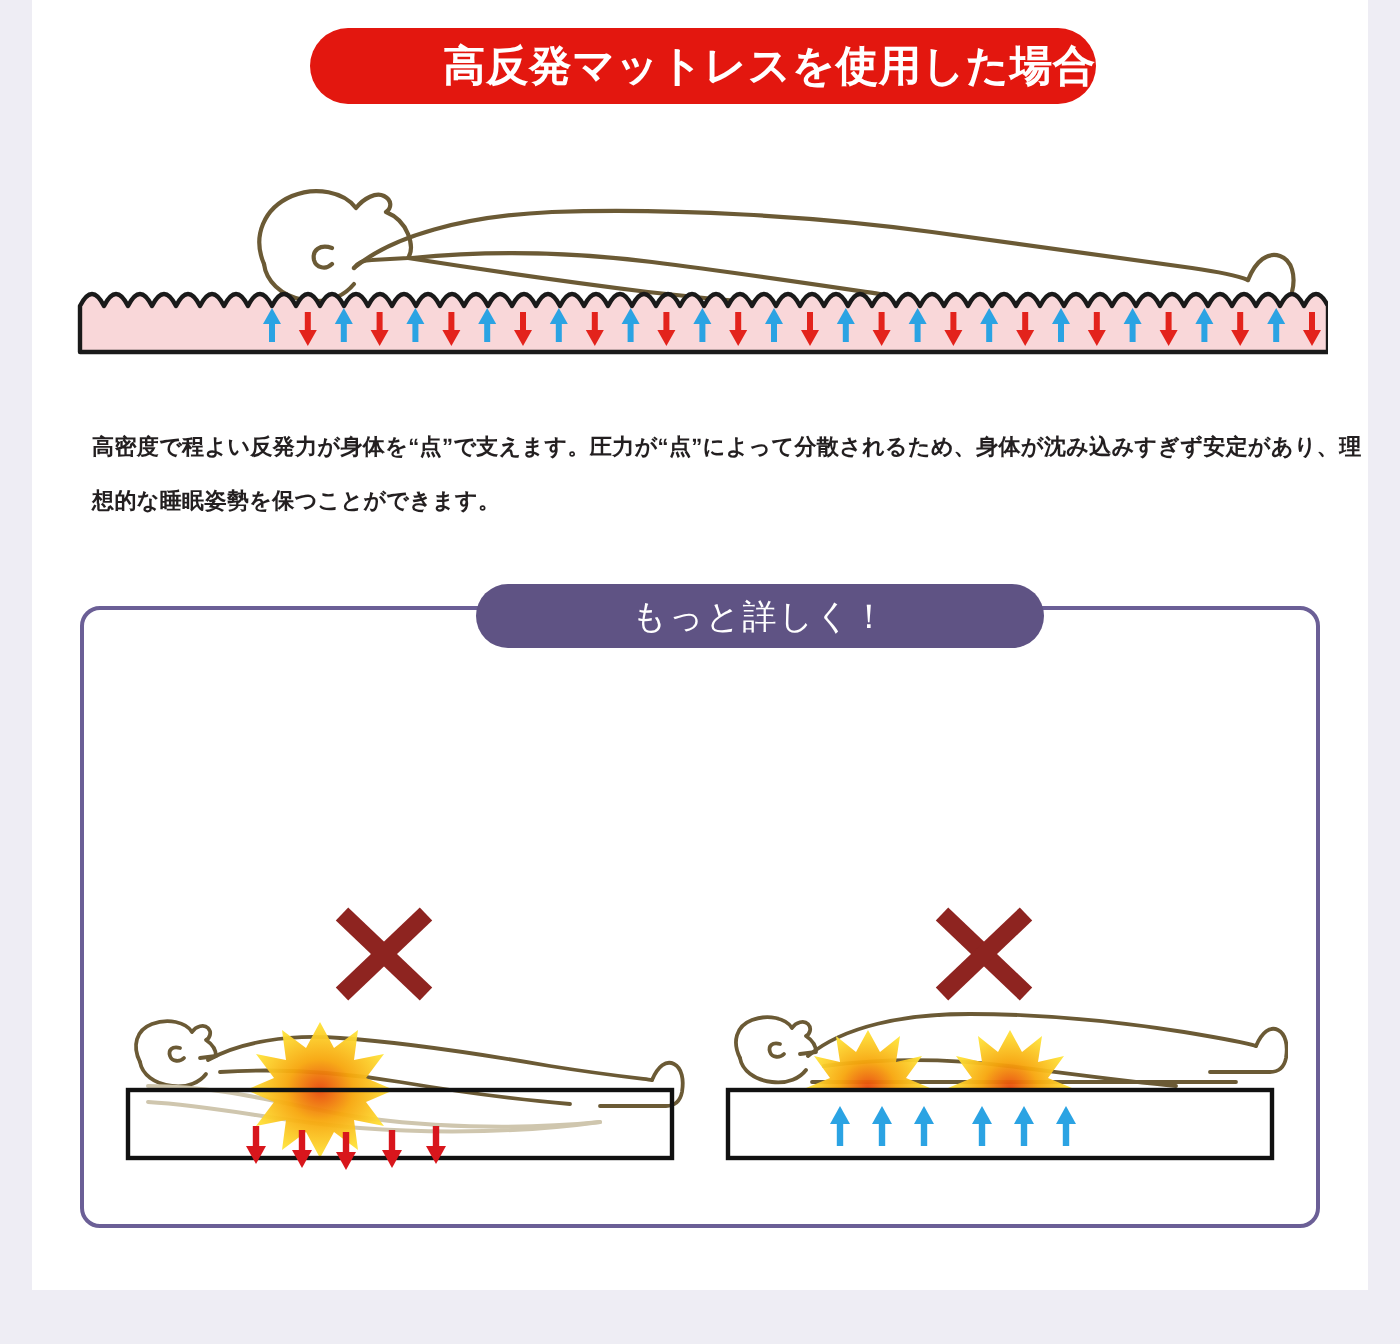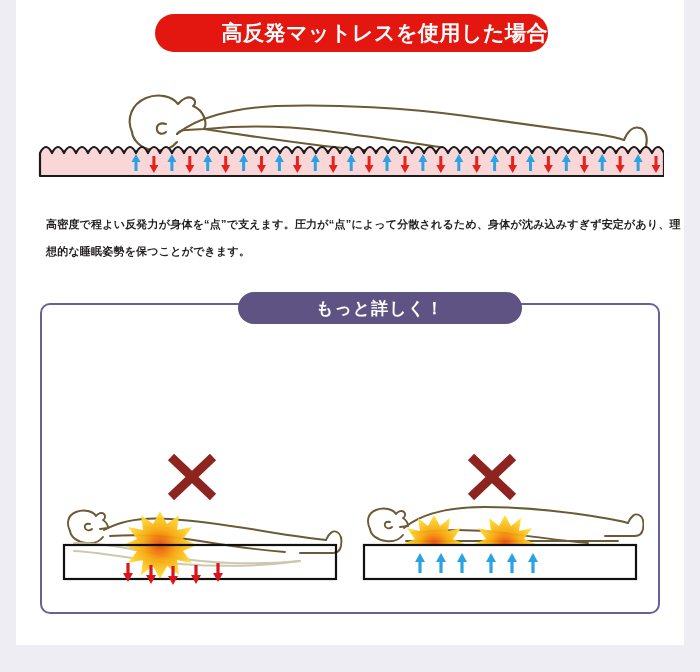--- a/index.html
+++ b/index.html
@@ -106,21 +106,21 @@
     height: 32px;
     background: #5f5384;
     border-radius: 16px;
     display: flex;
     align-items: center;
     justify-content: center;
   }
   .detail-pill .label {
     color: #ffffff;
     font-size: 17px;
-    font-weight: bold;
+    font-weight: normal;
     letter-spacing: 1px;
     white-space: nowrap;
   }
   .detail-text {
     position: absolute;
     left: 38px;
     top: 37px;
     width: 545px;
     font-size: 14.5px;
     line-height: 26px;

